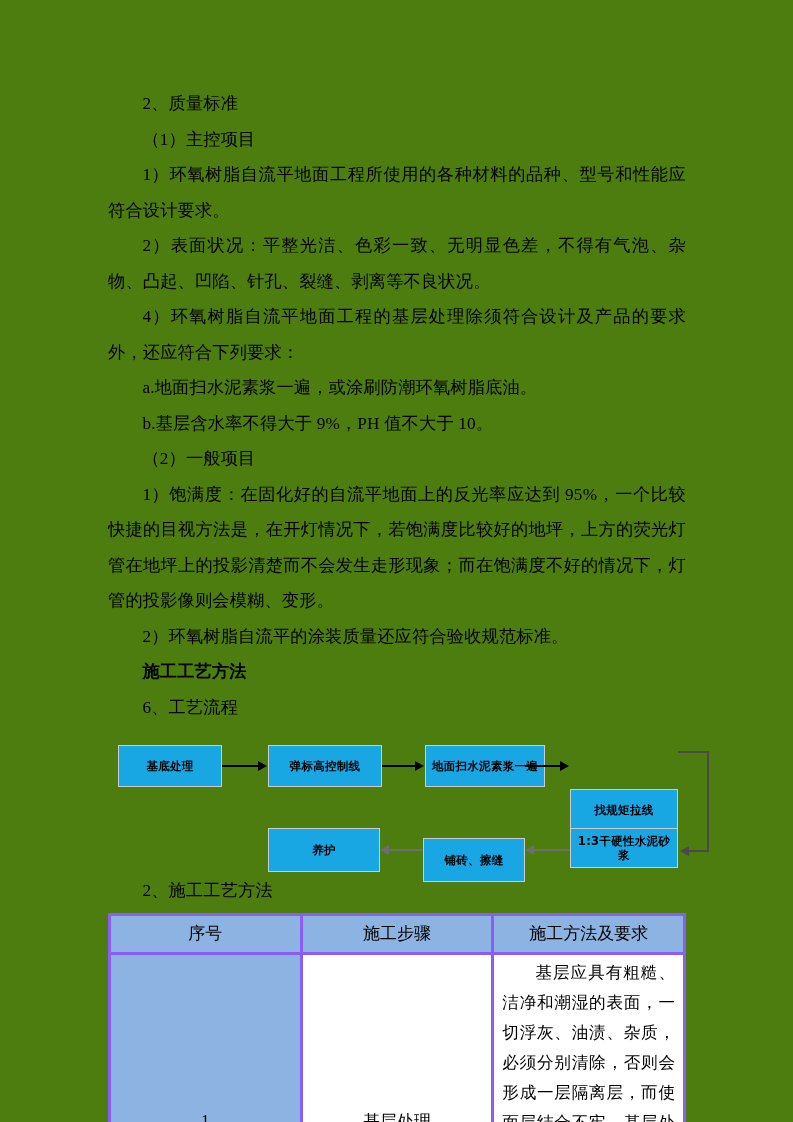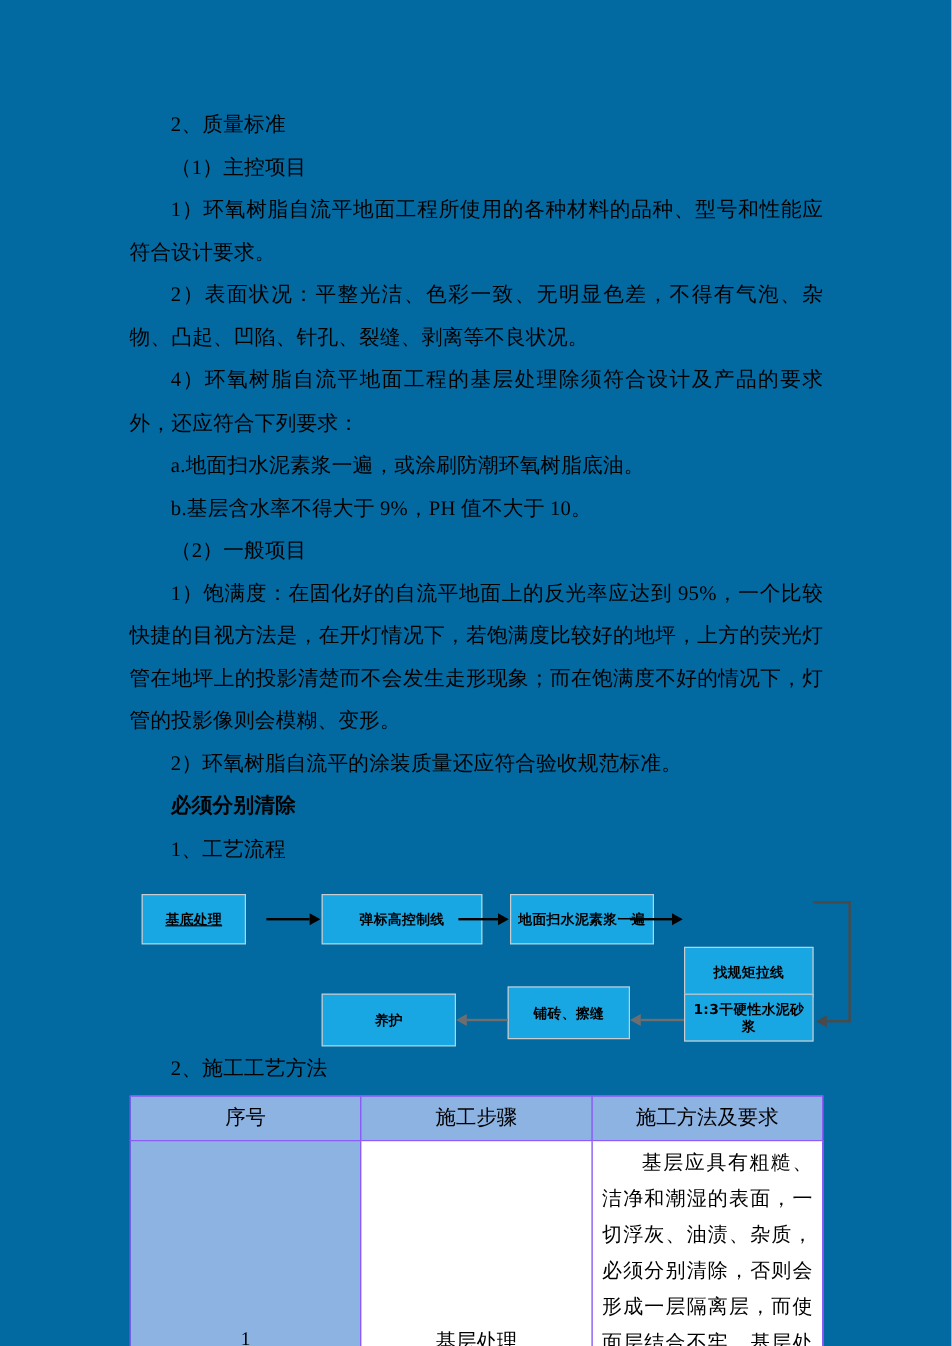--- a/index.html
+++ b/index.html
@@ -8,21 +8,21 @@
     background: #ffffff;
   }
   body {
     font-family: "Liberation Serif", "DejaVu Serif", serif;
     color: #000000;
   }
   .page {
     position: relative;
     width: 793px;
     height: 1122px;
-    background: #0369a1;
+    background: #4d7c0f;
     overflow: hidden;
     box-sizing: border-box;
     padding-left: 27px;
   }
   .content {
     position: absolute;
     left: 108px;
     top: 86px;
     width: 578px;
   }
@@ -92,21 +92,21 @@
   }
 
   
   .tbl {
     width: 578px;
     border-collapse: collapse;
     margin-top: 4px;
     table-layout: fixed;
   }
   .tbl td, .tbl th {
-    border: 1px solid #8b5cf6;
+    border: 3px solid #8b5cf6;
     padding: 0;
     vertical-align: middle;
   }
   .tbl th {
     background: #8DB3E2;
     font-weight: normal;
     font-size: 17px;
     height: 36px;
     text-align: center;
   }
@@ -141,29 +141,29 @@
     <p class="para indent">2、质量标准</p>
     <p class="para indent">（1）主控项目</p>
     <p class="para indent">1）环氧树脂自流平地面工程所使用的各种材料的品种、型号和性能应符合设计要求。</p>
     <p class="para indent">2）表面状况：平整光洁、色彩一致、无明显色差，不得有气泡、杂物、凸起、凹陷、针孔、裂缝、剥离等不良状况。</p>
     <p class="para indent">4）环氧树脂自流平地面工程的基层处理除须符合设计及产品的要求外，还应符合下列要求：</p>
     <p class="para indent">a.地面扫水泥素浆一遍，或涂刷防潮环氧树脂底油。</p>
     <p class="para indent">b.基层含水率不得大于 9%，PH 值不大于 10。</p>
     <p class="para indent">（2）一般项目</p>
     <p class="para indent">1）饱满度：在固化好的自流平地面上的反光率应达到 95%，一个比较快捷的目视方法是，在开灯情况下，若饱满度比较好的地坪，上方的荧光灯管在地坪上的投影清楚而不会发生走形现象；而在饱满度不好的情况下，灯管的投影像则会模糊、变形。</p>
     <p class="para indent">2）环氧树脂自流平的涂装质量还应符合验收规范标准。</p>
-    <p class="para bold">必须分别清除</p>
-    <p class="para indent">1、工艺流程</p>
+    <p class="para bold">施工工艺方法</p>
+    <p class="para indent">6、工艺流程</p>
 
     <div class="flow">
 
-      <div class="fbox" style="left:10px; top:14px; width:87px; height:42px;text-decoration:underline;">
+      <div class="fbox" style="left:10px; top:14px; width:104px; height:42px;">
         <span>基底处理</span>
       </div>
-      <div class="fbox" style="left:160px; top:14px; width:134px; height:42px;">
+      <div class="fbox" style="left:160px; top:14px; width:114px; height:42px;">
         <span>弹标高控制线</span>
       </div>
       <div class="fbox" style="left:317px; top:14px; width:120px; height:42px;">
         <span>地面扫水泥素浆一遍</span>
       </div>
       <div class="fbox" style="left:462px; top:14px; width:108px; height:42px;margin-top:44px;">
         <span>找规矩拉线</span>
       </div>
 
       <div class="arrow-line" style="left:114px; top:34px; width:36px;"></div>
@@ -176,21 +176,21 @@
       <div class="arrow-head right" style="left:452px; top:30px;"></div>
 
       <div class="conn-h" style="left:570px; top:20px; width:31px;"></div>
       <div class="conn-v" style="left:599px; top:20px; height:100px;"></div>
       <div class="conn-h" style="left:581px; top:119px; width:20px;"></div>
       <div class="arrow-head left" style="left:572px; top:115px; border-right-color:#4A4A4A;"></div>
 
       <div class="fbox" style="left:462px; top:97px; width:108px; height:40px;">
         <span>1:3干硬性水泥砂浆</span>
       </div>
-      <div class="fbox" style="left:315px; top:91px; width:102px; height:44px;align-items:center;">
+      <div class="fbox" style="left:315px; top:107px; width:102px; height:44px;align-items:center;">
         <span>铺砖、擦缝</span>
       </div>
       <div class="fbox" style="left:160px; top:97px; width:112px; height:44px;">
         <span>养护</span>
       </div>
 
       <div class="arrow-line gray" style="left:426px; top:118px; width:36px;"></div>
       <div class="arrow-head left" style="left:417px; top:114px;"></div>
 
       <div class="arrow-line gray" style="left:281px; top:118px; width:34px;"></div>

